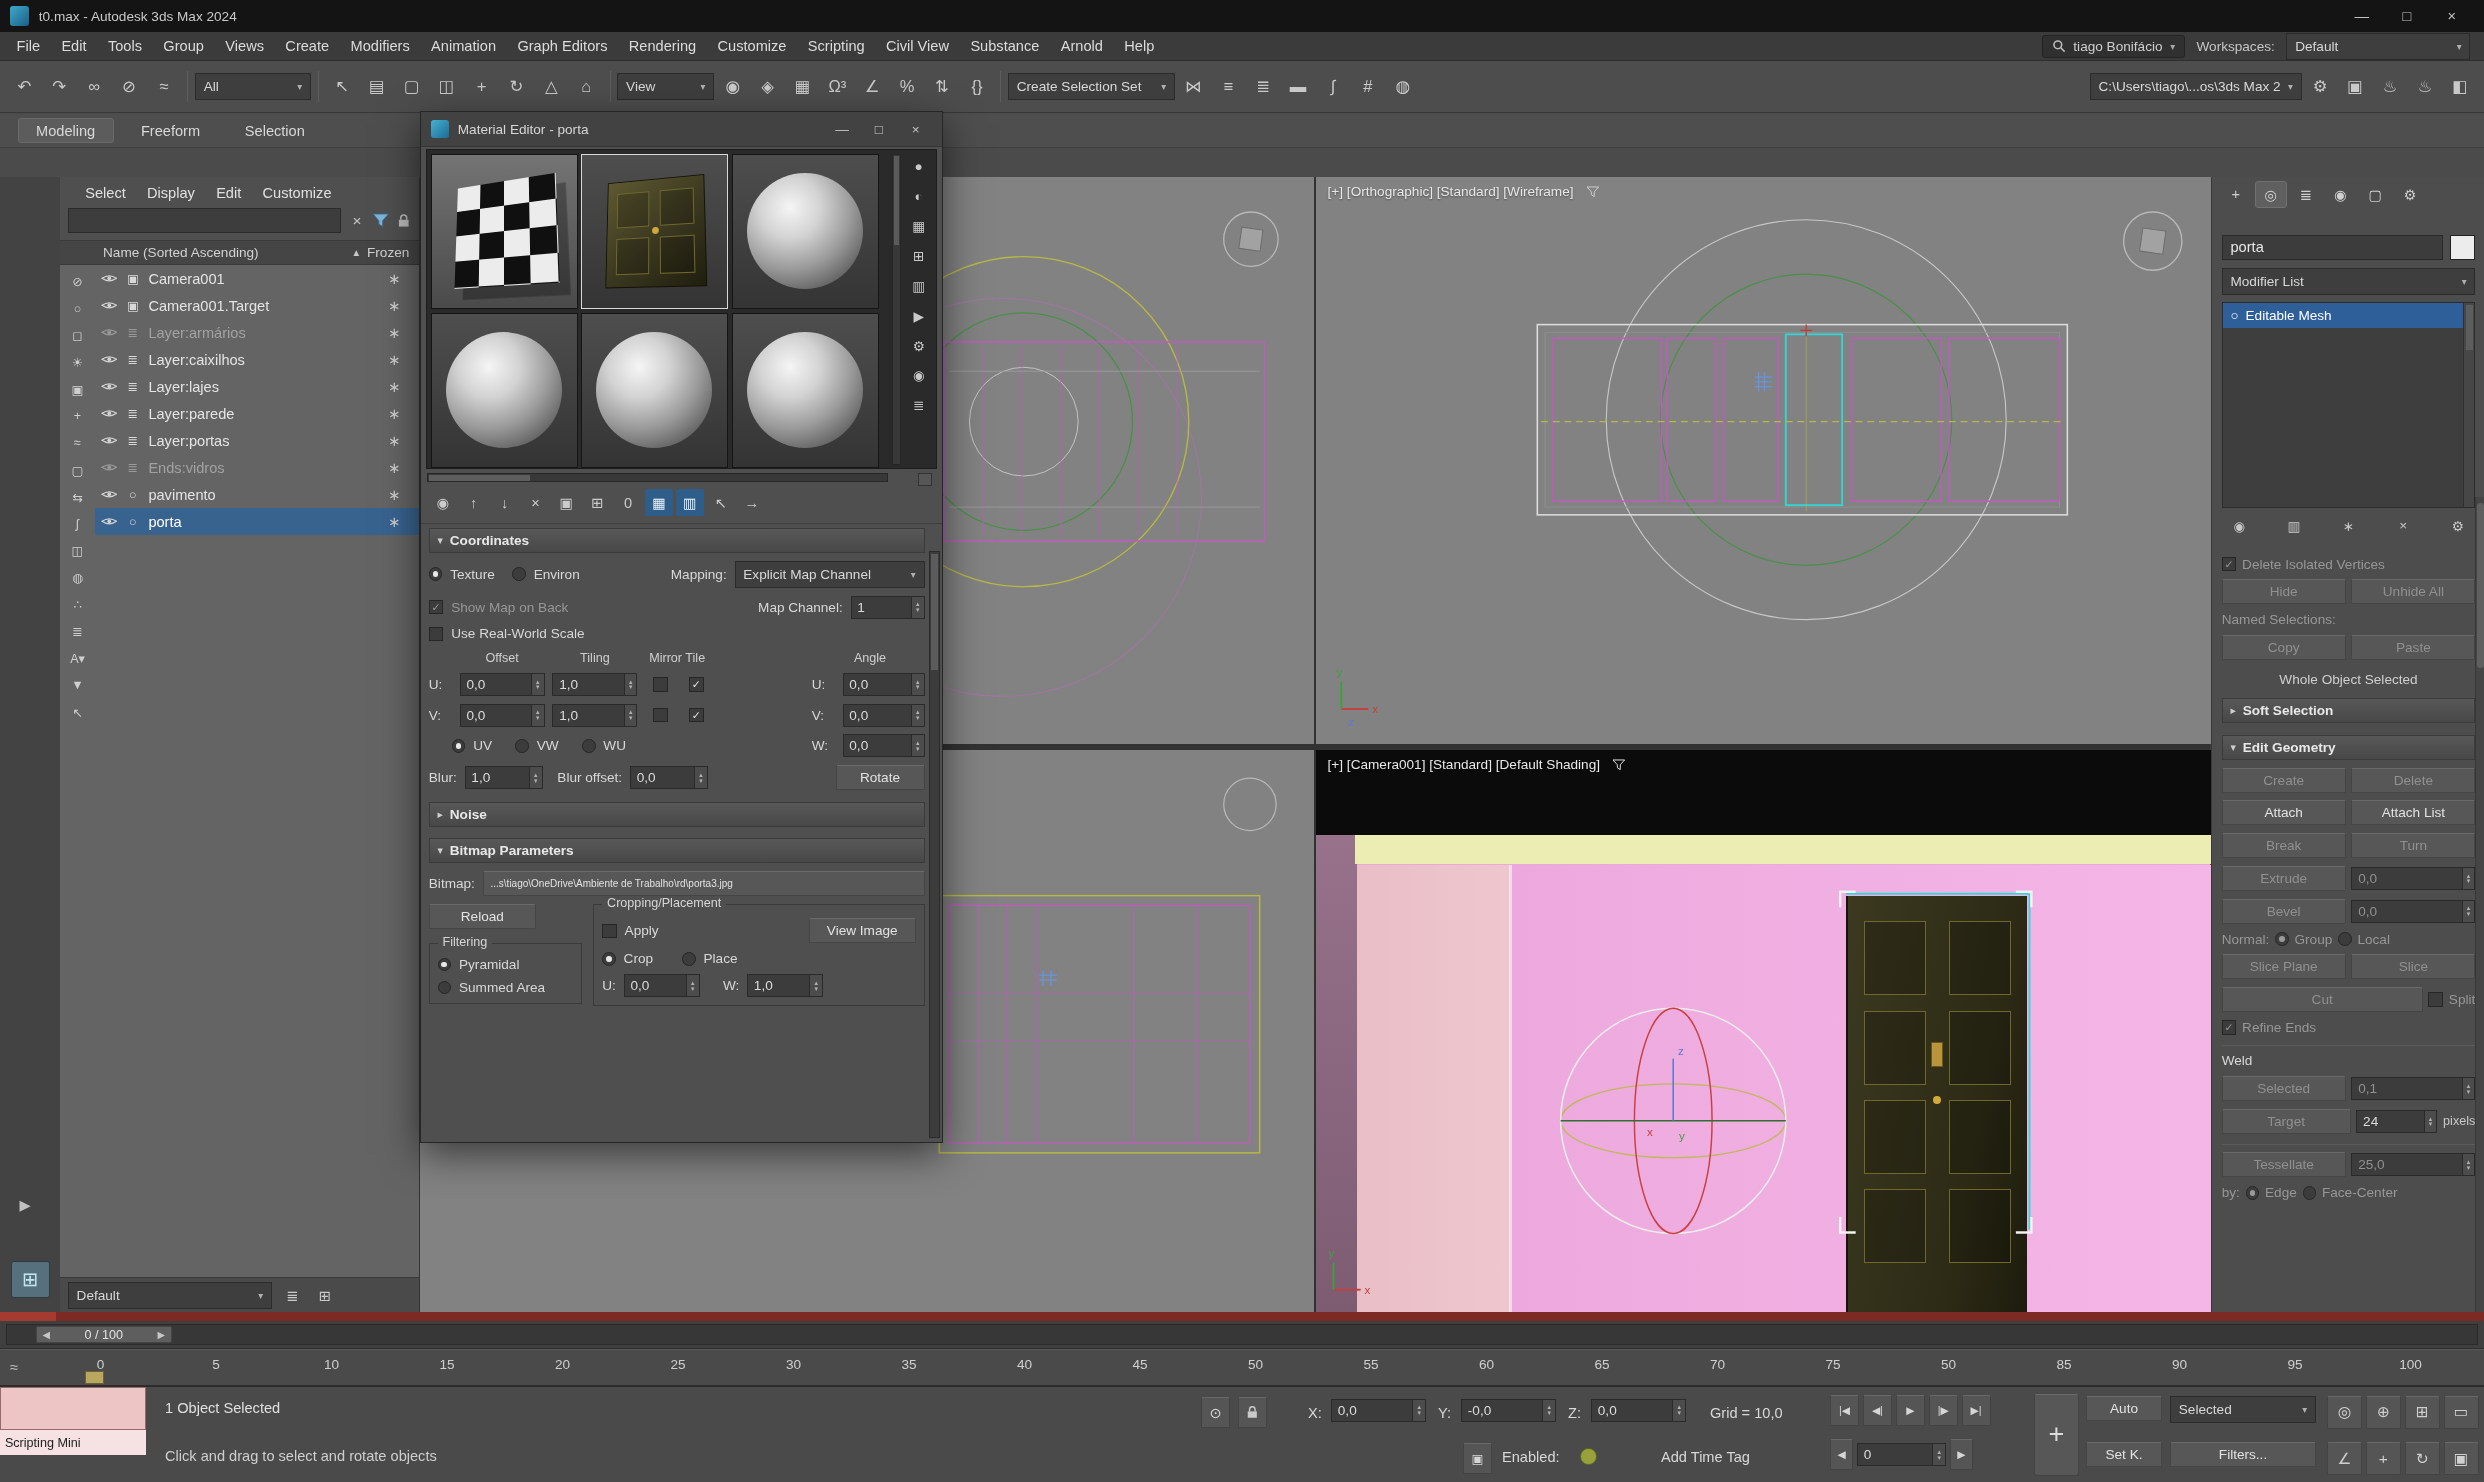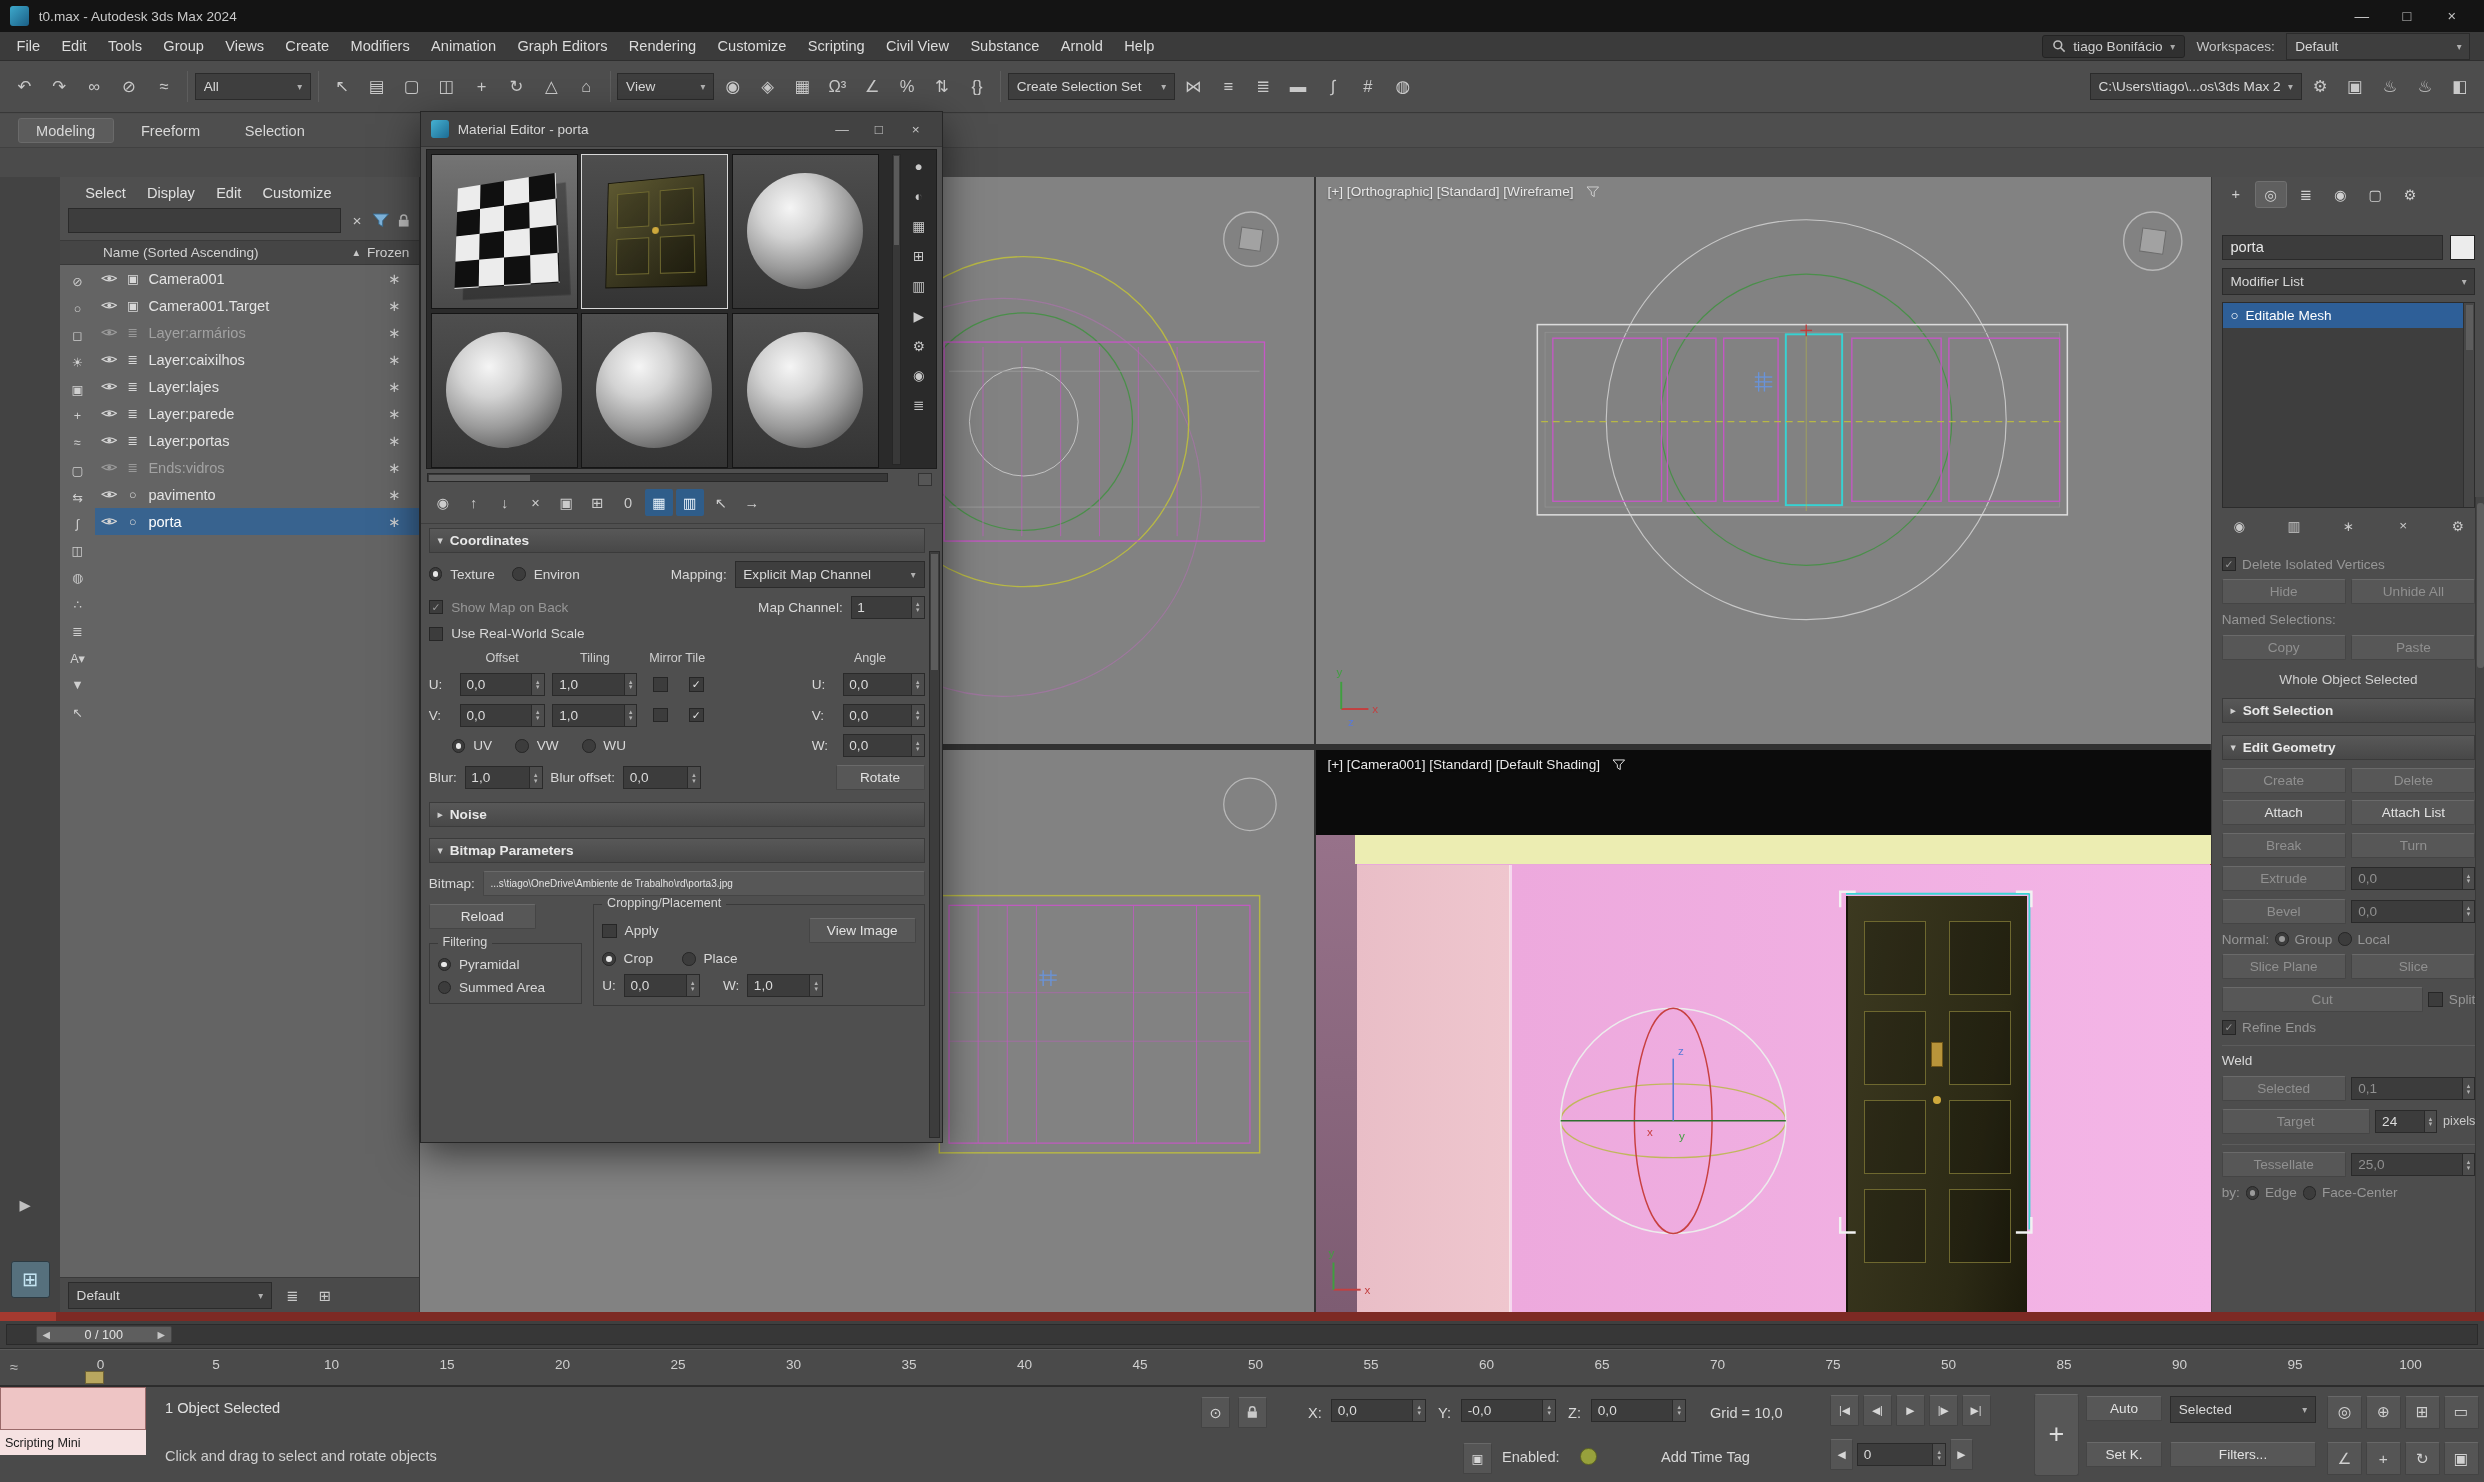--- a/index.html
+++ b/index.html
@@ -738,21 +738,21 @@
           </div>
         <div class="crow">
           <div class="b dis">Selected</div>
           <div class="spin dis" style="flex:1">
               <span class="v">0,1</span>
               <span class="arr"></span>
             </div>
         </div>
         <div class="crow">
           <div class="b dis">Target</div>
-          <div class="spin" style="flex:none;width:62px">
+          <div class="spin" style="flex:none;width:81px">
               <span class="v">24</span>
               <span class="arr"></span>
             </div>
           <span class="sm">pixels</span>
         </div>
         <div class="divider"></div>
         <div class="crow">
           <div class="b dis">Tessellate</div>
           <div class="spin dis" style="flex:1">
               <span class="v">25,0</span>
@@ -928,21 +928,21 @@
             <span class="v">0,0</span>
             <span class="arr"></span>
           </div>
       </div>
       <div class="mrow">
         <span class="lab">Blur:</span>
         <div class="spin" style="width:78px">
             <span class="v">1,0</span>
             <span class="arr"></span>
           </div>
-        <span class="lab" style="margin-left:0">Blur offset:</span>
+        <span class="lab" style="margin-left:7px">Blur offset:</span>
         <div class="spin" style="width:78px">
             <span class="v">0,0</span>
             <span class="arr"></span>
           </div>
         <div class="b" style="flex:none;width:89px;margin-left:auto">Rotate</div>
       </div>
 
       <div class="roll">
         <span class="ar">▸</span>
         <span>Noise</span>

